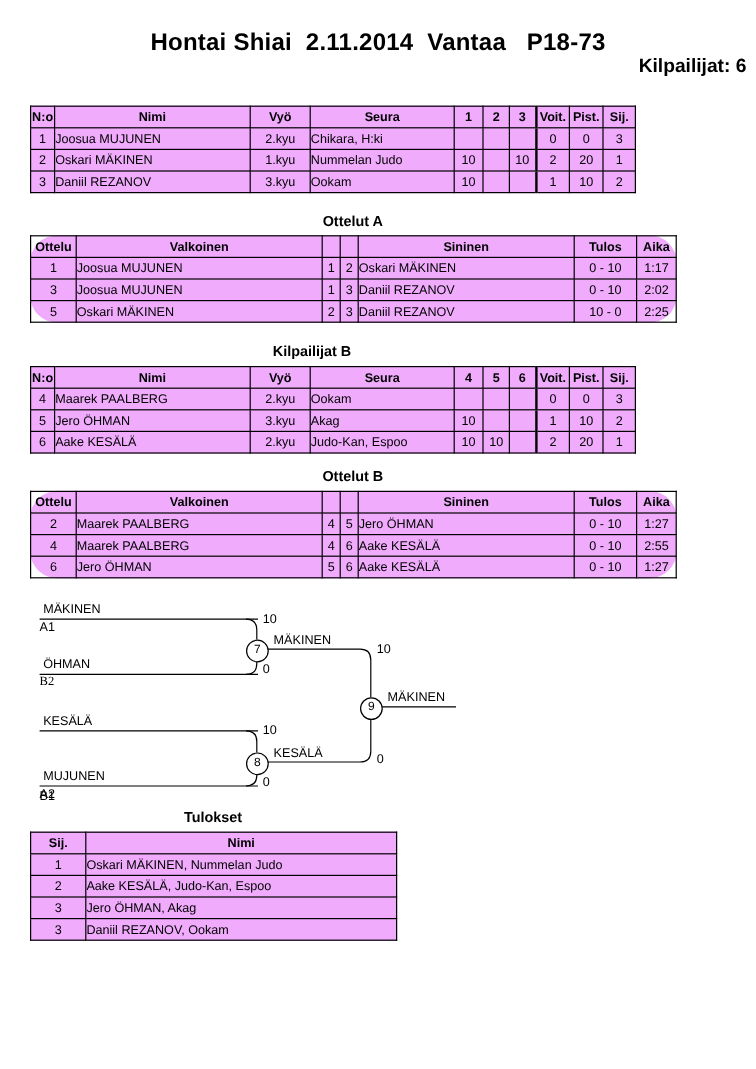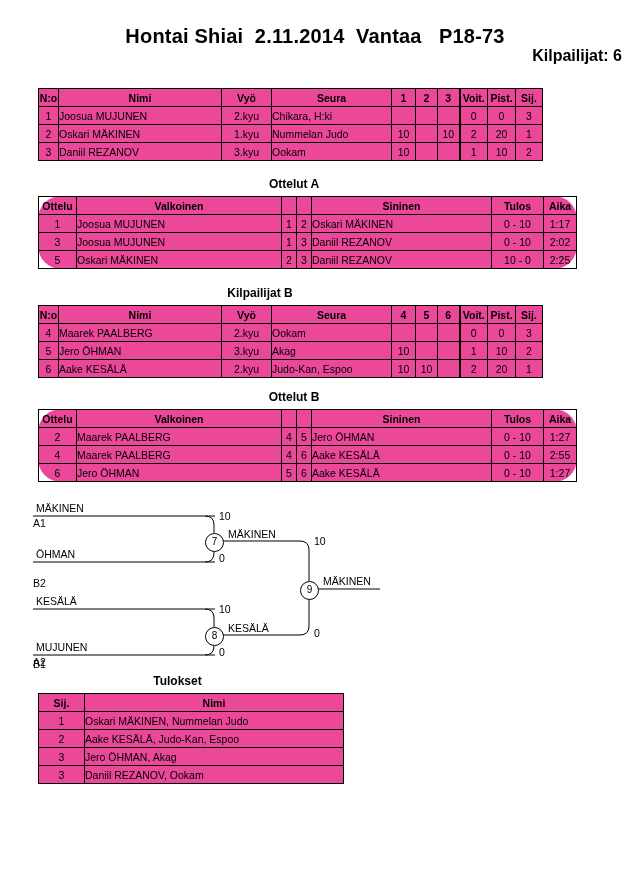--- a/index.html
+++ b/index.html
@@ -43,22 +43,21 @@
     font-weight: bold;
     text-align: center;
   }
 
   
   .grid {
     position: absolute;
     border-collapse: collapse;
     table-layout: fixed;
     font-size: 10.5px;
-    background: #ec4899;
-    margin-left: 13px;
+    background: #f0abfc;
   }
   .grid th, .grid td {
     border: 1px solid #000;
     padding: 0;
     height: 17px;
     overflow: hidden;
     white-space: nowrap;
   }
   .grid th {
     font-weight: bold;
@@ -376,21 +375,21 @@
 
     <path d="M 223 143 L 300 143 Q 309 143 309 134 L 309 105" fill="none" stroke="#000" stroke-width="1"></path>
 
     <line x1="318" y1="97" x2="380" y2="97" stroke="#000" stroke-width="1"></line>
   </svg>
 
   <div class="bk-label" style="left:36px; top:10px;">MÄKINEN</div>
   <div class="bk-seed" style="left:33px; top:25px;">A1</div>
 
   <div class="bk-label" style="left:36px; top:56px;">ÖHMAN</div>
-  <div class="bk-seed" style="left:33px; top:85px;">B2</div>
+  <div class="bk-seed" style="left:33px; top:71px;font-family:Liberation Serif, serif;">B2</div>
 
   <div class="bk-label" style="left:36px; top:103px;">KESÄLÄ</div>
   <div class="bk-seed" style="left:33px; top:118px;margin-top:48px;">B1</div>
 
   <div class="bk-label" style="left:36px; top:149px;">MUJUNEN</div>
   <div class="bk-seed" style="left:33px; top:164px;">A2</div>
 
   <div class="bk-score" style="left:219px; top:18px;">10</div>
   <div class="bk-score" style="left:219px; top:60px;">0</div>
   <div class="node" style="left:205px; top:41px;">7</div>

